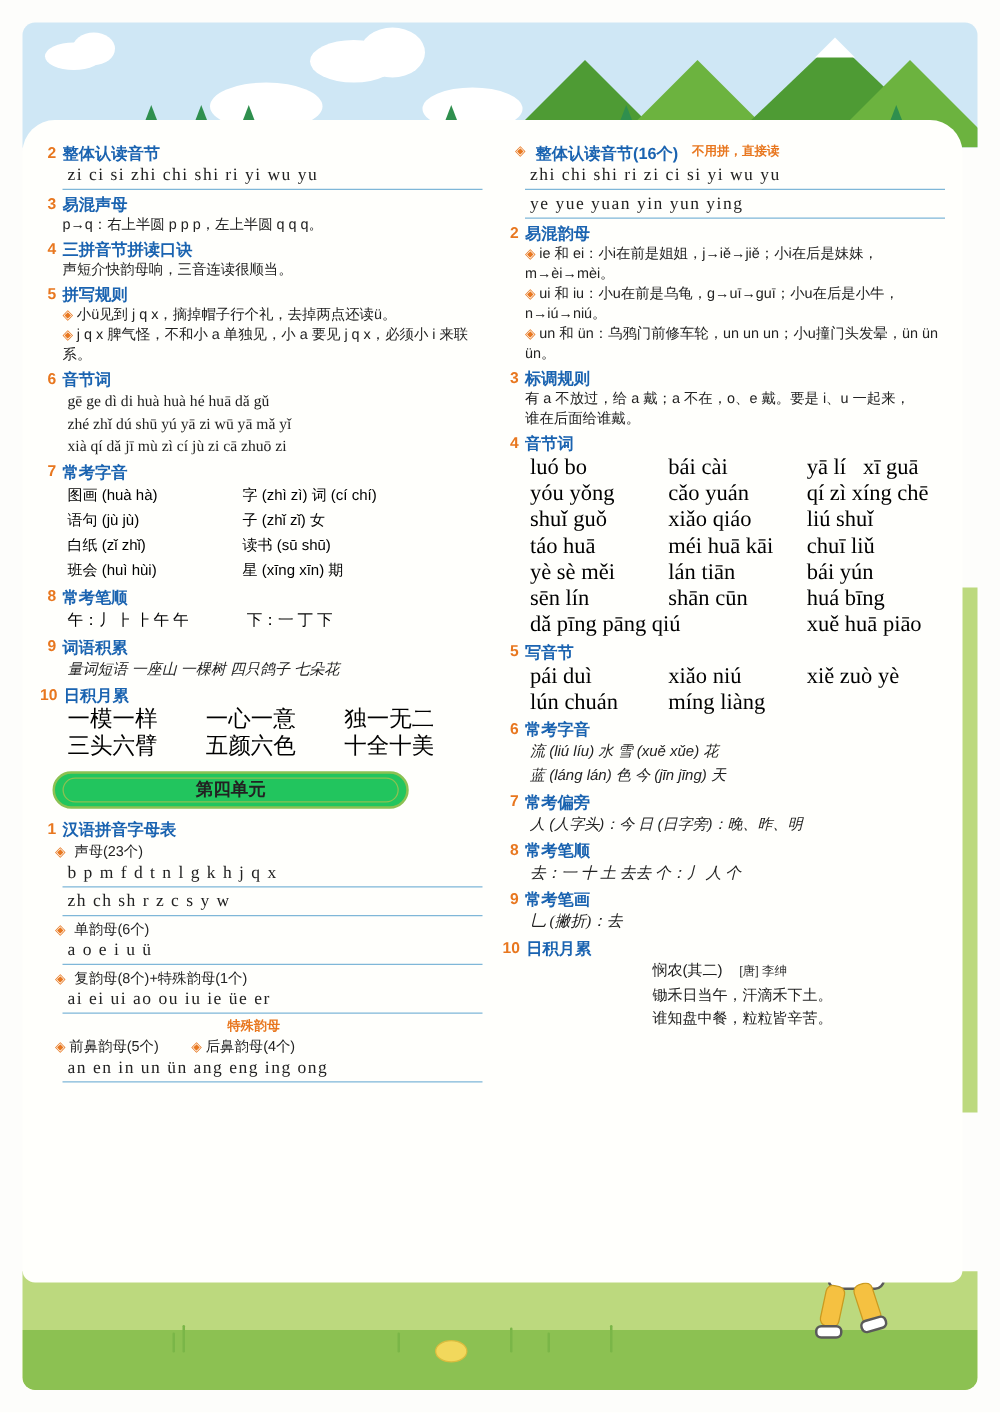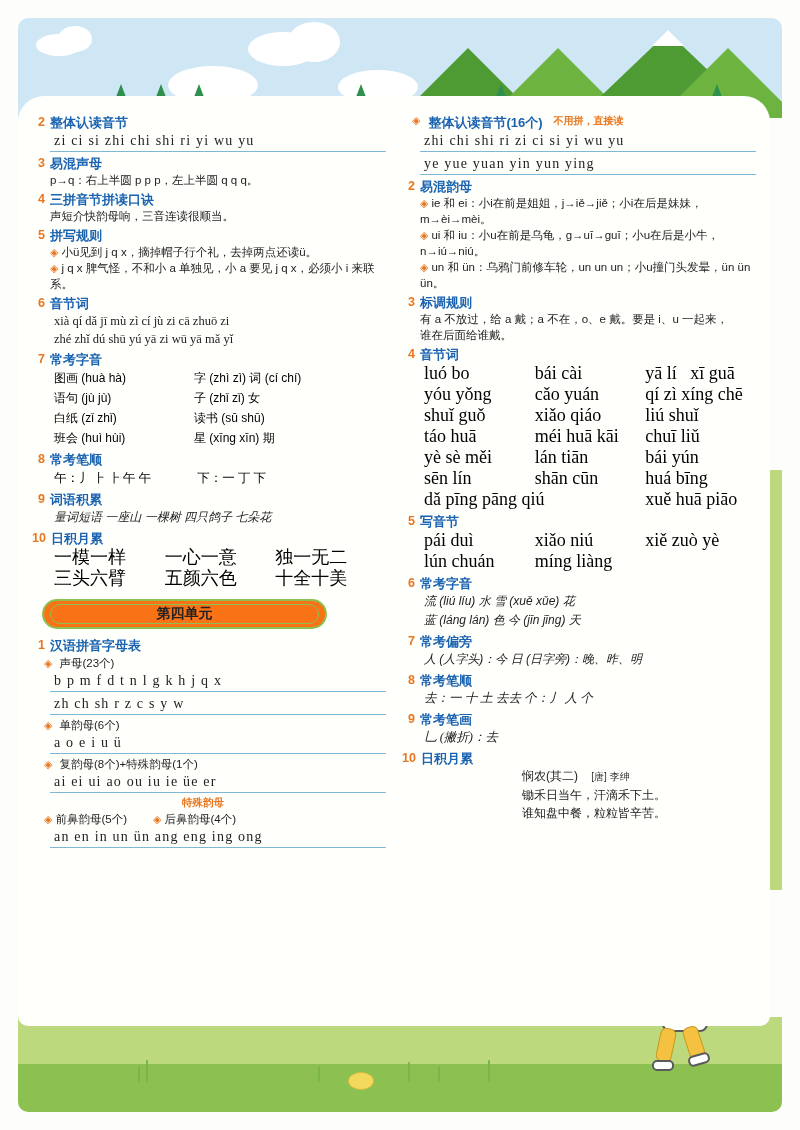--- a/index.html
+++ b/index.html
@@ -125,21 +125,21 @@
   .row-words {
     font-size:12px; color:#222; line-height:19px; padding-left:22px;font-style:italic;
   }
   .tbl { padding-left:22px; font-size:12px; line-height:20px; }
   .tbl .c1 { display:inline-block; width:140px; }
   .stroke { font-family:"Liberation Serif", serif; font-size:12.5px; }
   .unit-badge {
     margin:10px 0 8px 10px;
     width:285px; height:30px;
     border:2px solid #8cc152; border-radius:16px;
-    background:#f97316;
+    background:#22c55e;
     display:flex; align-items:center; justify-content:center;
     position:relative;
   }
   .unit-badge .inner {
     border:1px solid #8cc152; border-radius:12px;
     width:96%; height:74%;
     display:flex; align-items:center; justify-content:center;
     font-weight:bold; font-size:14px; color:#222;
   }
   .poem { padding-left:120px; font-size:12px; line-height:18px; color:#222; }
@@ -248,22 +248,23 @@
           <div class="sub">
             <span class="bullet">◈</span><span>j q x 脾气怪，不和小 a 单独见，小 a 要见 j q x，必须小 i 来联系。</span>
           </div>
         </div>
 
         <div class="item">
           <div class="hrow">
             <span class="num">6</span>
             <span class="htitle">音节词</span>
           </div>
+          <div class="plain-line">gē ge    dì di    huà huà    hé huā    dǎ gǔ</div>
+          <div class="plain-line">zhé zhǐ   dú shū   yú   yā zi   wū yā   mǎ yǐ</div>
           <div class="plain-line">xià qí   dǎ jī mù   zì cí   jù zi   cā zhuō zi</div>
-          <div class="plain-line">zhé zhǐ   dú shū   yú   yā zi   wū yā   mǎ yǐ</div>
         </div>
 
         <div class="item">
           <div class="hrow">
             <span class="num">7</span>
             <span class="htitle">常考字音</span>
           </div>
           <div class="tbl">
             <div><span class="c1">图画 (huà hà)</span><span>字 (zhì  zì) 词 (cí  chí)</span></div>
             <div><span class="c1">语句 (jù  jù)</span><span>子 (zhǐ  zǐ) 女</span></div>

